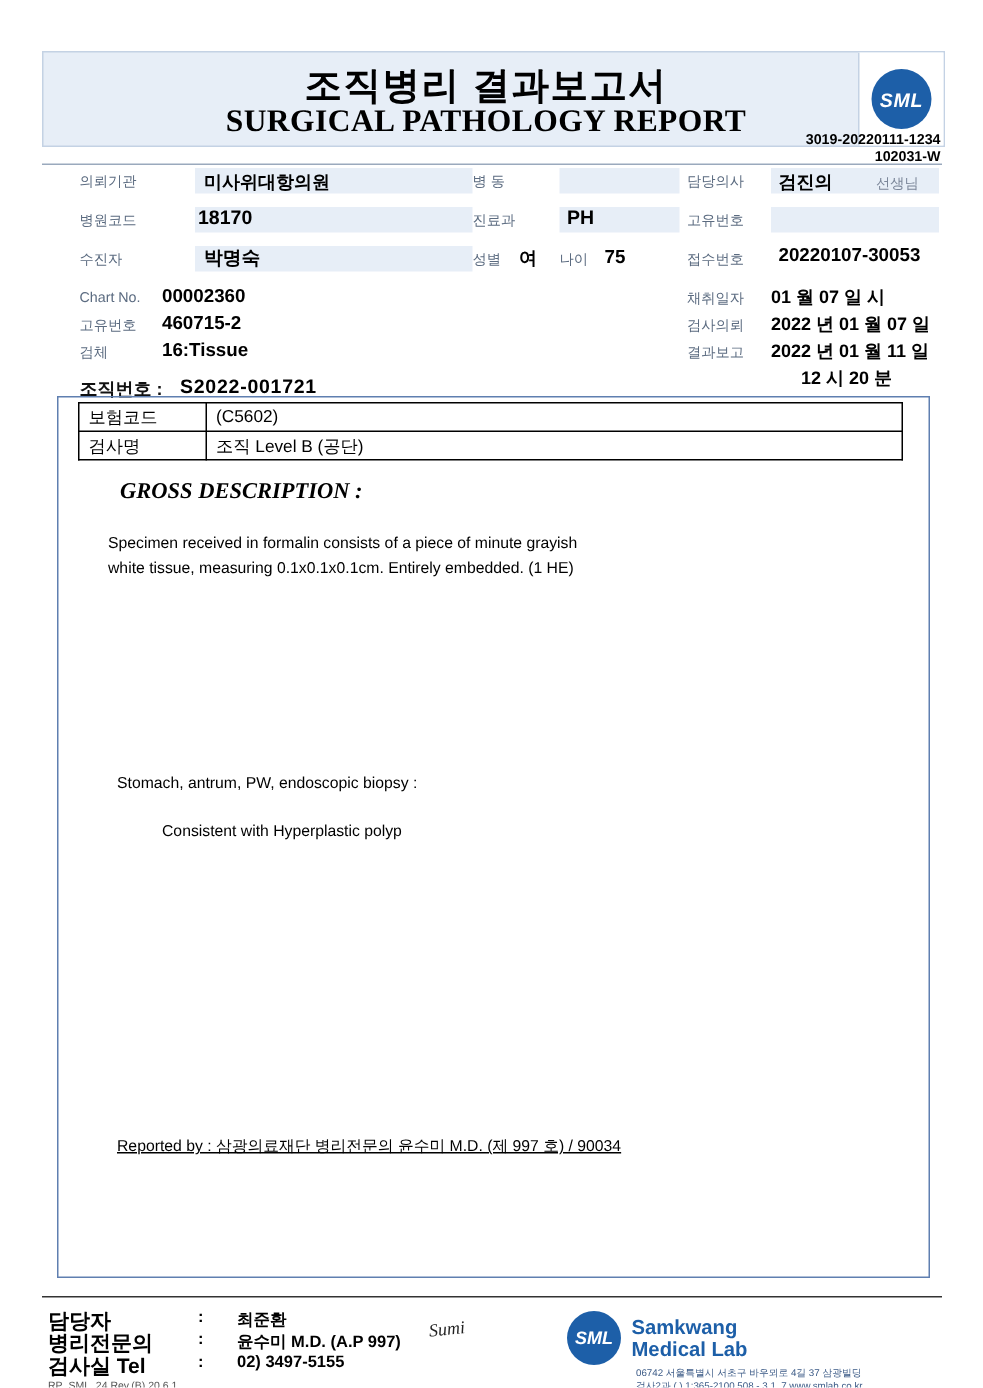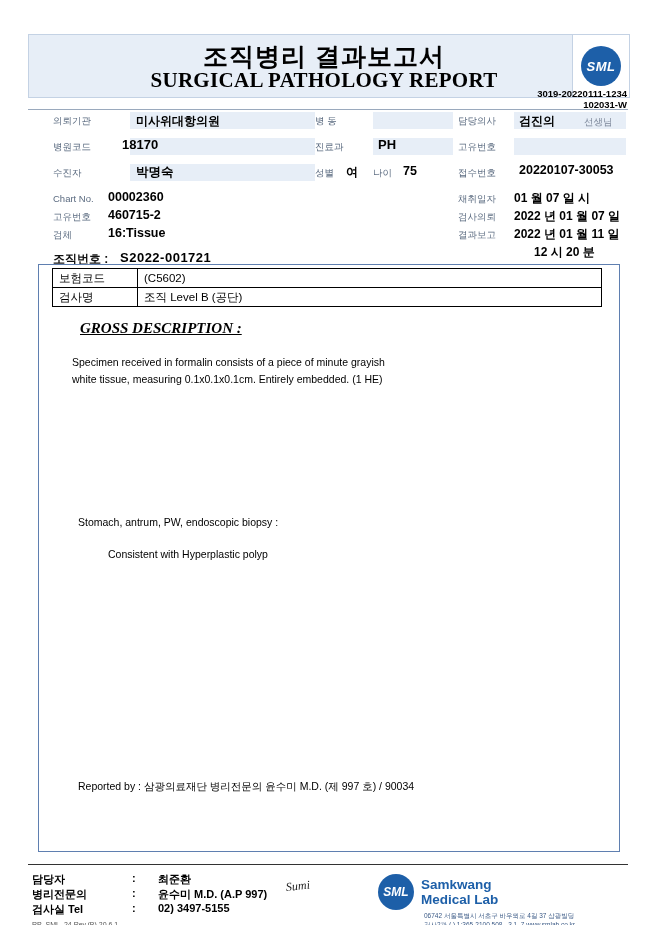--- a/index.html
+++ b/index.html
@@ -74,21 +74,21 @@
   }
   .body-txt{position:absolute;font-size:10.5px;line-height:18px;}
 
   .disclaimer{
     position:absolute;left:46px;top:836px;width:500px;
     font-size:8px;color:#1d3fa8;
   }
   .hr-foot{position:absolute;left:28px;top:848px;width:600px;height:1px;background:#333;}
 
   
-  .f-lbl{position:absolute;font-size:11px;font-weight:bold;}
+  .f-lbl{position:absolute;font-size:14px;font-weight:bold;}
   .f-col{position:absolute;font-size:11px;font-weight:bold;}
   .f-val{position:absolute;font-size:11px;font-weight:bold;text-align:center;}
   .sig{
     position:absolute;left:286px;top:861px;width:60px;height:18px;
     font-family:"Liberation Serif","DejaVu Serif",serif;
     font-style:italic;font-size:12px;color:#222;
     transform:rotate(-6deg);
   }
   .sml-foot{position:absolute;left:378px;top:858px;display:flex;align-items:center;}
   .sml-circle{
@@ -132,21 +132,21 @@
     <div class="lbl" style="left:287px;top:3px;">병  동</div>
     <div class="val" style="left:350px;top:1px;"></div>
 
     <div class="fld" style="left:486px;top:0px;width:112px;"></div>
     <div class="lbl" style="left:430px;top:3px;">담당의사</div>
     <div class="val" style="left:491px;top:1px;">검진의</div>
     <div class="lbl" style="left:556px;top:4px;color:#7b8699;">선생님</div>
 
     <div class="fld" style="left:102px;top:26px;width:185px;"></div>
     <div class="lbl" style="left:25px;top:29px;">병원코드</div>
-    <div class="val" style="left:94px;top:25px;font-size:13px;">18170</div>
+    <div class="val" style="left:104px;top:25px;font-size:13px;">18170</div>
 
     <div class="fld" style="left:345px;top:26px;width:80px;"></div>
     <div class="lbl" style="left:287px;top:29px;">진료과</div>
     <div class="val" style="left:350px;top:25px;font-size:13px;">PH</div>
 
     <div class="fld" style="left:486px;top:26px;width:112px;"></div>
     <div class="lbl" style="left:430px;top:29px;">고유번호</div>
     <div class="val" style="left:491px;top:25px;"></div>
 
     <div class="fld" style="left:102px;top:52px;width:185px;"></div>
@@ -192,28 +192,28 @@
       <td class="k">보험코드</td>
       <td>(C5602)</td>
     </tr>
     <tr>
       <td class="k">검사명</td>
       <td>조직 Level B (공단)</td>
     </tr>
   </tbody>
     </table>
 
-  <div class="sect-title" style="left:80px;top:304px;text-decoration:underline;">GROSS DESCRIPTION :</div>
+  <div class="sect-title" style="left:80px;top:304px;">GROSS DESCRIPTION :</div>
   <div class="body-txt" style="left:72px;top:337px;">Specimen received in formalin consists of a piece of minute grayish</div>
   <div class="body-txt" style="left:72px;top:354px;">white tissue, measuring 0.1x0.1x0.1cm. Entirely embedded. (1 HE)</div>
 
   <div class="body-txt" style="left:108px;top:529px;">Consistent with Hyperplastic polyp</div>
   <div class="body-txt" style="left:78px;top:497px;">Stomach, antrum, PW, endoscopic biopsy :</div>
 
-  <div class="body-txt" style="left:78px;top:761px;">Reported by : 삼광의료재단 병리전문의 윤수미 M.D. (제 997 호) / 90034</div>
+  <div class="body-txt" style="left:78px;top:739px;text-decoration:underline;">Reported by : 삼광의료재단 병리전문의 윤수미 M.D. (제 997 호) / 90034</div>
 
   <div class="hr-foot"></div>
 
   <div class="f-lbl" style="left:32px;top:856px;">담당자</div>
   <div class="f-col" style="left:132px;top:856px;">:</div>
   <div class="f-val" style="left:158px;top:856px;">최준환</div>
 
   <div class="f-lbl" style="left:32px;top:871px;">병리전문의</div>
   <div class="f-col" style="left:132px;top:871px;">:</div>
   <div class="f-val" style="left:158px;top:871px;">윤수미 M.D. (A.P 997)</div>

